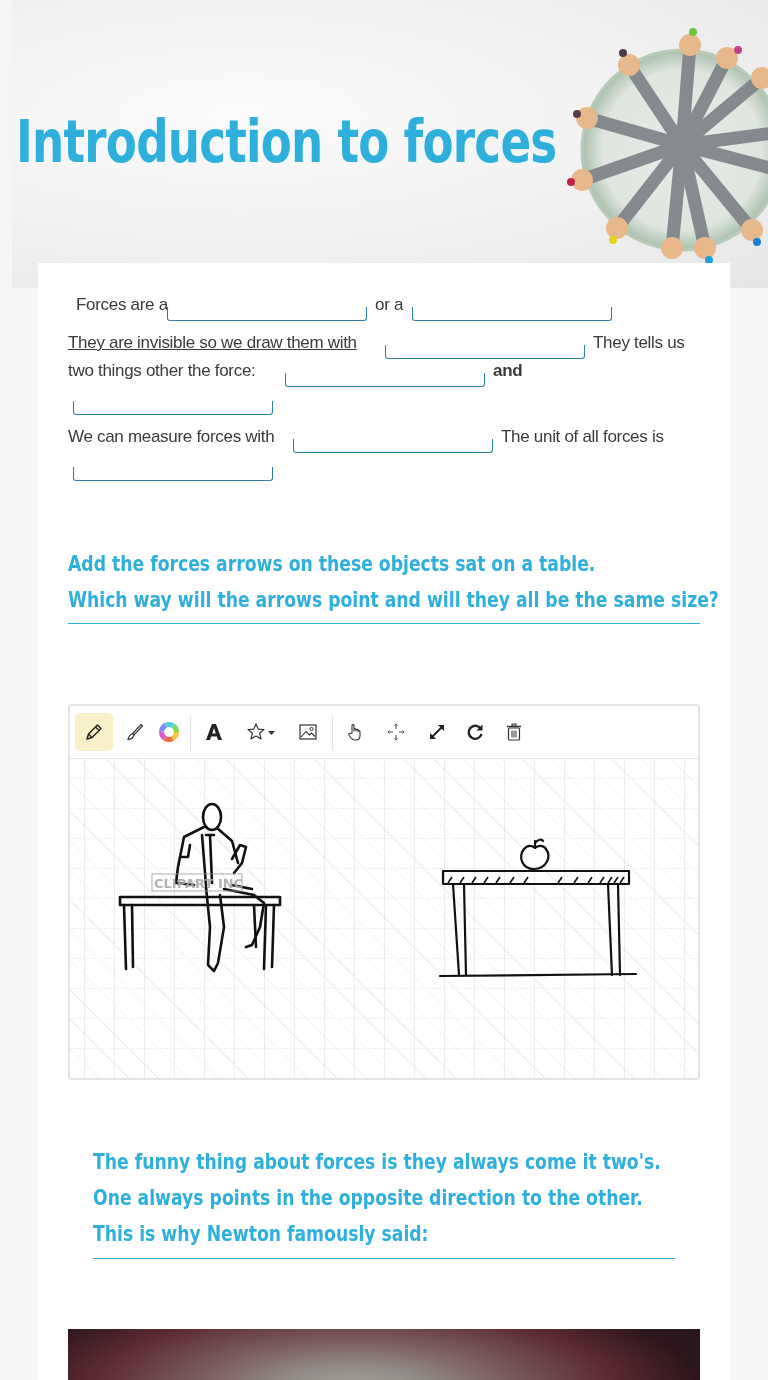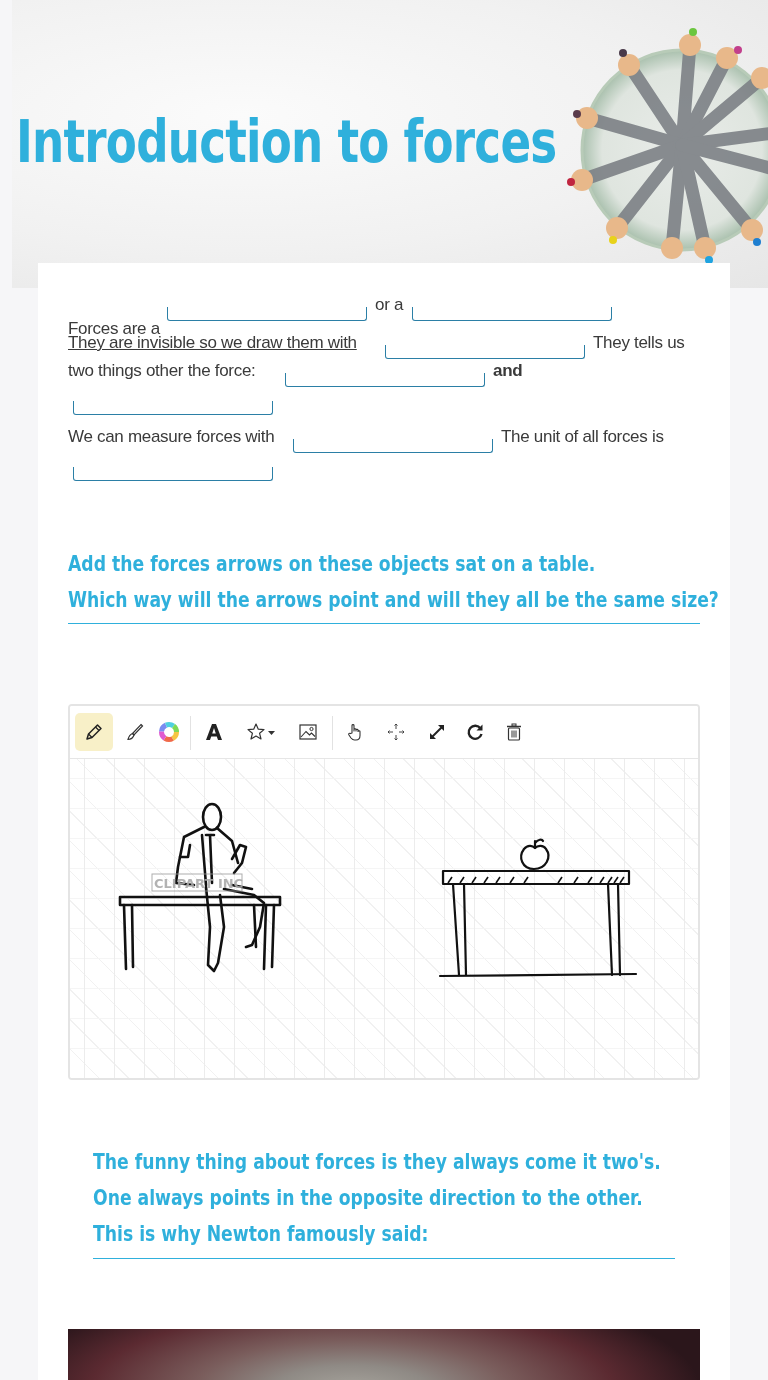--- a/index.html
+++ b/index.html
@@ -167,21 +167,21 @@
         <circle cx="200" cy="232" r="4" fill="#1f7fd0"></circle>
     </g>
   </svg>
 </div>
 
 <div class="card">
 
   <div class="fill">
 
     <div class="line" style="top:0;">
-      <span class="txt" style="left:0;margin-top:24px;">Forces are a</span>
+      <span class="txt" style="left:8px;">Forces are a</span>
       <span class="txt" style="left:307px;">or a</span>
     </div>
     <input class="blank" style="left: 99px; top: 16px;" type="text" value="">
     <input class="blank" style="left: 344px; top: 16px;" type="text" value="">
 
     <div class="line" style="top:38px;">
       <span class="txt" style="left:0;text-decoration:underline;">They are invisible so we draw them with</span>
       <span class="txt" style="left:525px;">They tells us</span>
     </div>
     <input class="blank" style="left: 317px; top: 54px;" type="text" value="">

